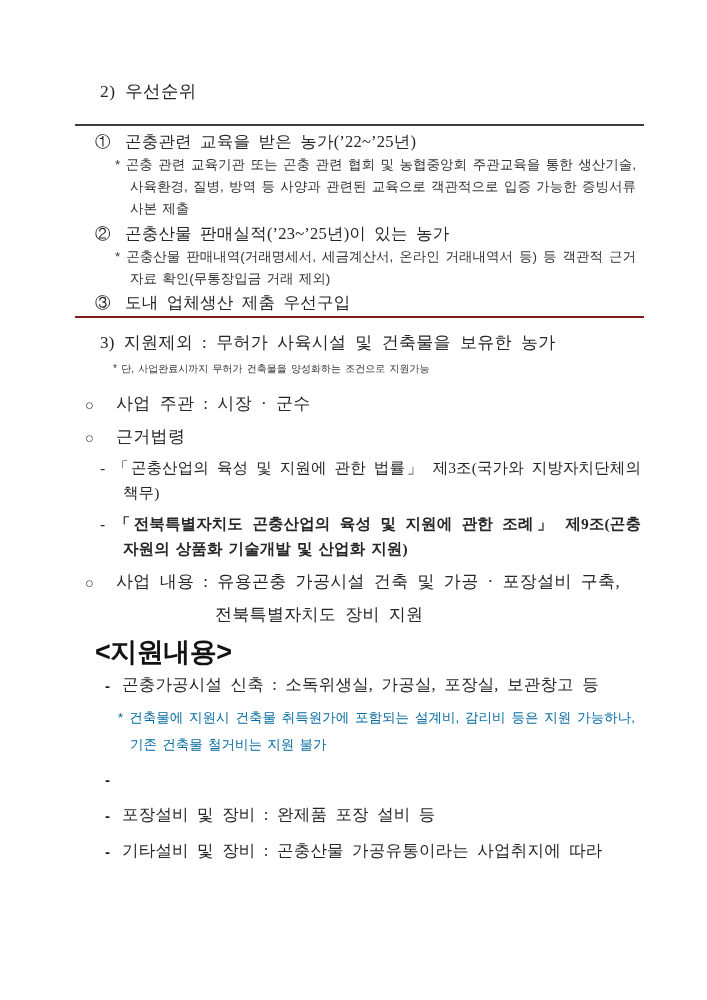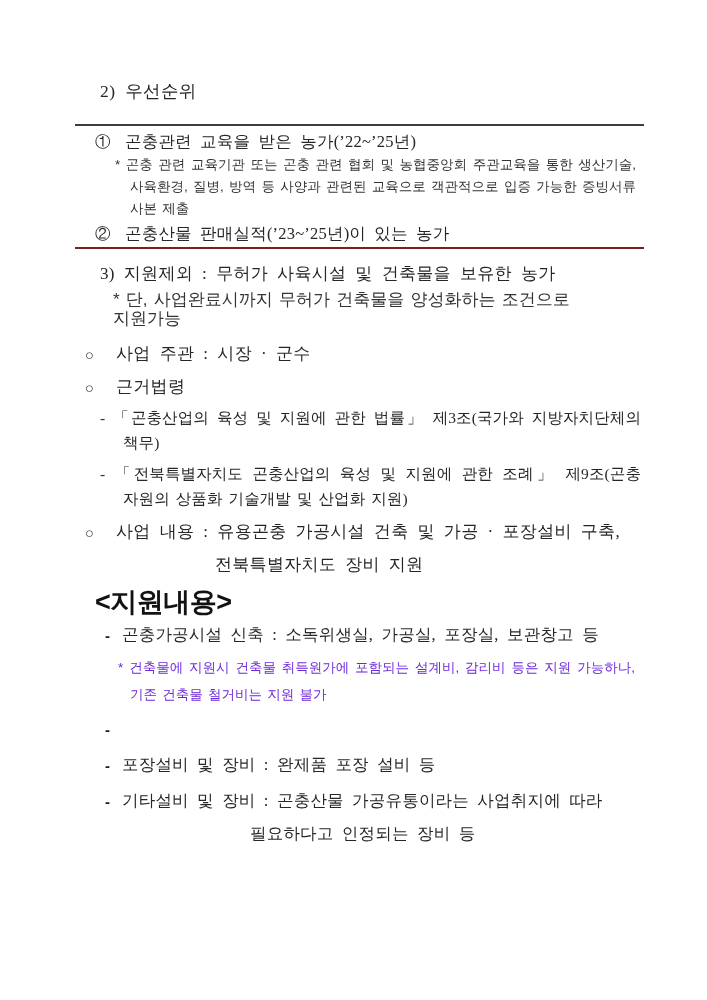--- a/index.html
+++ b/index.html
@@ -48,21 +48,21 @@
   .p-gap{margin-top:2px;}
 
   .sec3-title{
     margin-top:13px;margin-left:15px;
     font-size:17px;line-height:23px;
     word-spacing:4.5px;letter-spacing:.3px;
     white-space:nowrap;
   }
   .sec3-note{
     font-family:"Liberation Sans","DejaVu Sans",sans-serif;
-    font-size:17px;line-height:19px;color:#333333;
+    font-size:10px;line-height:19px;color:#333333;
     margin:5px 0 0 28px;
     word-spacing:1.5px;word-break:keep-all;
   }
 
   .bullet{
     display:flex;align-items:flex-start;
     font-size:17px;line-height:24px;
     word-spacing:4.5px;letter-spacing:.3px;
     white-space:nowrap;
   }
@@ -72,21 +72,21 @@
   .b3{margin-top:9px;}
 
   .law{
     margin-left:15px;
     padding-left:23px;text-indent:-23px;
     font-size:15.5px;line-height:25px;
     word-spacing:2px;letter-spacing:.1px;
     text-align:justify;word-break:keep-all;
   }
   .law1{margin-top:5px;}
-  .law2{margin-top:6px;}
+  .law2{margin-top:6px;font-weight:bold;}
 
   .biz-line2{
     margin-left:130px;margin-top:8px;
     font-size:17px;line-height:24px;
     word-spacing:4.5px;letter-spacing:.3px;
   }
 
   .support-h{
     margin-top:12px;margin-left:10px;
     font-family:"Liberation Sans","DejaVu Sans",sans-serif;
@@ -108,21 +108,21 @@
     font-family:"Liberation Sans","DejaVu Sans",sans-serif;
     font-weight:bold;font-size:15px;padding-top:1px;
     color:#1c1c1c;
   }
   .s1{margin-top:6px;}
   .s2{margin-top:8px;}
   .s3{margin-top:10px;}
   .s4{margin-top:10px;}
   .s-note{
     font-family:"Liberation Sans","DejaVu Sans",sans-serif;
-    font-size:13.5px;line-height:27px;color:#6d28d9;
+    font-size:13.5px;line-height:27px;color:#0369a1;
     margin:6px 6px 0 45px;
     text-indent:-12px;
     text-align:justify;word-break:keep-all;
     word-spacing:1.5px;
   }
   .s-cont{
     margin-left:165px;margin-top:7px;
     font-size:16.5px;line-height:25px;
     word-spacing:4px;letter-spacing:.2px;
   }
@@ -136,21 +136,25 @@
 
   <div class="pbox">
     <div class="p-title">
       <span class="mk">①</span><span>곤충관련 교육을 받은 농가(’22~’25년)</span>
     </div>
     <div class="p-note">* 곤충 관련 교육기관 또는 곤충 관련 협회 및 농협중앙회 주관교육을 통한 생산기술, 사육환경, 질병, 방역 등 사양과 관련된 교육으로 객관적으로 입증 가능한 증빙서류 사본 제출</div>
 
     <div class="p-title p-gap">
       <span class="mk">②</span><span>곤충산물 판매실적(’23~’25년)이 있는 농가</span>
     </div>
-
+    <div class="p-note">* 곤충산물 판매내역(거래명세서, 세금계산서, 온라인 거래내역서 등) 등 객관적 근거 자료 확인(무통장입금 거래 제외)</div>
+
+    <div class="p-title">
+      <span class="mk">③</span><span>도내 업체생산 제춤 우선구입</span>
+    </div>
   </div>
 
   <div class="sec3-title">3) 지원제외 : 무허가 사육시설 및 건축물을 보유한 농가</div>
   <div class="sec3-note">* 단, 사업완료시까지 무허가 건축물을 양성화하는 조건으로 지원가능</div>
 
   <div class="bullet b1">
     <span class="mk">○</span>
     <span>사업 주관 : 시장 · 군수</span>
   </div>
 
@@ -188,15 +192,14 @@
 
   <div class="sitem s3">
     <span class="dash">-</span>
     <span>포장설비 및 장비 : 완제품 포장 설비 등</span>
   </div>
 
   <div class="sitem s4">
     <span class="dash">-</span>
     <span>기타설비 및 장비 : 곤충산물 가공유통이라는 사업취지에 따라</span>
   </div>
-  <div class="s-cont">필요하다고 인정되는 장비 등</div>
 
 </div>
 
 </body></html>

